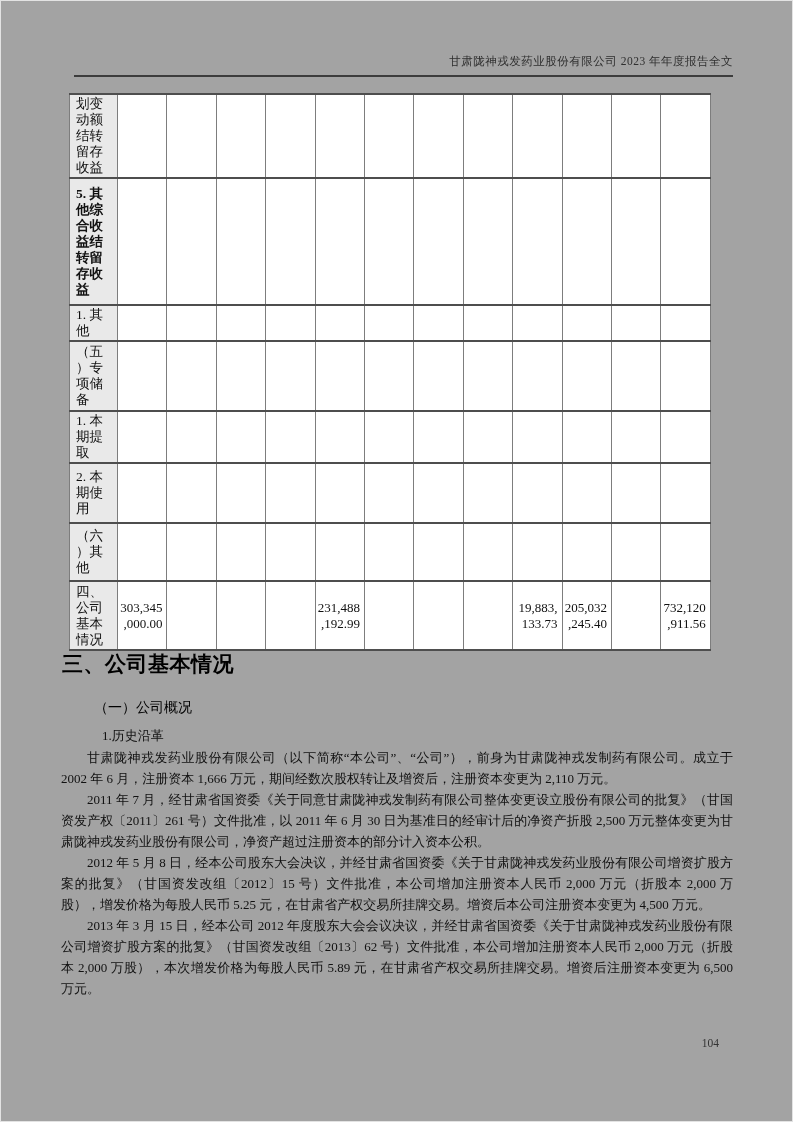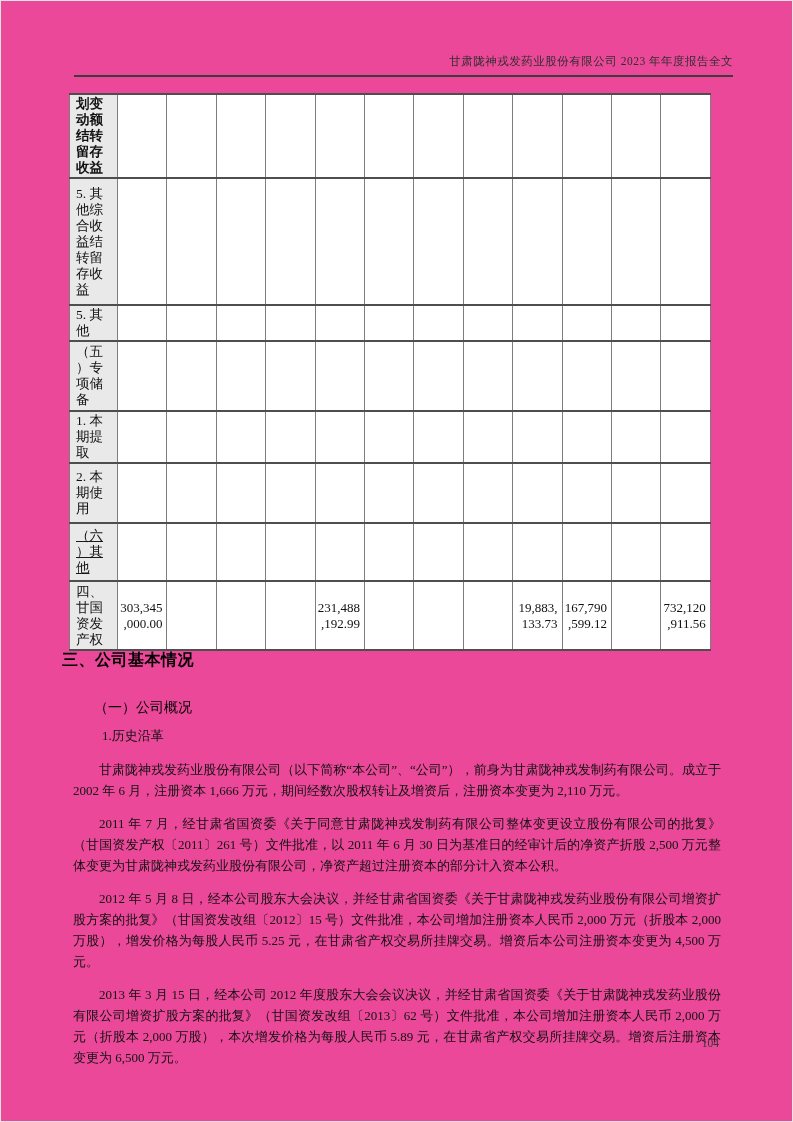--- a/index.html
+++ b/index.html
@@ -1,19 +1,19 @@
 <!DOCTYPE html>
 <html lang="zh"><head>
 <meta charset="utf-8">
 <style>
   html,body{margin:0;padding:0;background:#ffffff;}
   .page{
     position:relative;
     width:793px;height:1122px;
-    background:#ec4899;
+    background:#a3a3a3;
     box-shadow:inset 0 0 0 1px #e3e3e3;
     font-family:"Liberation Serif","DejaVu Serif",serif;
     color:#1a1a1a;
     overflow:hidden;
   }
 
   
   .hdr-title{
     position:absolute;top:54px;right:60px;
     font-size:11.5px;color:#2f2f2f;letter-spacing:.5px;
@@ -46,48 +46,48 @@
     color:#111;
   }
   td.val{
     background:#ffffff;
     font-size:13px;line-height:15.5px;
     text-align:right;
     padding:2px 4px 2px 2px;
     word-break:break-all;line-break:anywhere;
     color:#111;
   }
-  tr.r0{height:80px;font-weight:bold;}
-  tr.r1{height:127px;}
+  tr.r0{height:80px;}
+  tr.r1{height:127px;font-weight:bold;}
   tr.r2{height:32px;}
   tr.r3{height:70px;}
   tr.r4{height:44px;}
   tr.r5{height:60px;}
-  tr.r6{height:58px;text-decoration:underline;}
+  tr.r6{height:58px;}
   tr.r7{height:69px;}
 
   
   .h2{
     position:absolute;left:62px;top:650px;
-    font-size:16px;font-weight:bold;color:#000;
+    font-size:21px;font-weight:bold;color:#000;
     letter-spacing:.5px;
   }
   .h3{
     position:absolute;left:94px;top:699px;
     font-size:14px;font-weight:normal;color:#000;
   }
   .h4{
     position:absolute;left:102px;top:727px;
     font-size:13px;color:#111;
   }
   .paras{
     position:absolute;left:61px;top:747px;width:672px;
   }
   .paras p{
-    margin:12px;
+    margin:0;
     font-size:13px;line-height:21px;
     text-align:justify;
     text-indent:26px;
     color:#111;
   }
 
   
   .page-num{
     position:absolute;top:1037px;right:74px;
     font-size:11.5px;color:#333;
@@ -132,21 +132,21 @@
             <td class="val"></td>
             <td class="val"></td>
             <td class="val"></td>
             <td class="val"></td>
             <td class="val"></td>
             <td class="val"></td>
             <td class="val"></td>
             <td class="val"></td>
           </tr>
           <tr class="r2">
-            <td class="lbl">5. 其他</td>
+            <td class="lbl">1. 其他</td>
             <td class="val"></td>
             <td class="val"></td>
             <td class="val"></td>
             <td class="val"></td>
             <td class="val"></td>
             <td class="val"></td>
             <td class="val"></td>
             <td class="val"></td>
             <td class="val"></td>
             <td class="val"></td>
@@ -207,31 +207,31 @@
             <td class="val"></td>
             <td class="val"></td>
             <td class="val"></td>
             <td class="val"></td>
             <td class="val"></td>
             <td class="val"></td>
             <td class="val"></td>
             <td class="val"></td>
           </tr>
           <tr class="r7">
-            <td class="lbl">四、甘国资发产权</td>
+            <td class="lbl">四、公司基本情况</td>
             <td class="val">303,345,000.00</td>
             <td class="val"></td>
             <td class="val"></td>
             <td class="val"></td>
             <td class="val">231,488,192.99</td>
             <td class="val"></td>
             <td class="val"></td>
             <td class="val"></td>
             <td class="val">19,883,133.73</td>
-            <td class="val">167,790,599.12</td>
+            <td class="val">205,032,245.40</td>
             <td class="val"></td>
             <td class="val">732,120,911.56</td>
           </tr>
         </tbody>
     </table>
   </div>
 
   <div class="h2">三、公司基本情况</div>
   <div class="h3">（一）公司概况</div>
   <div class="h4">1.历史沿革</div>

